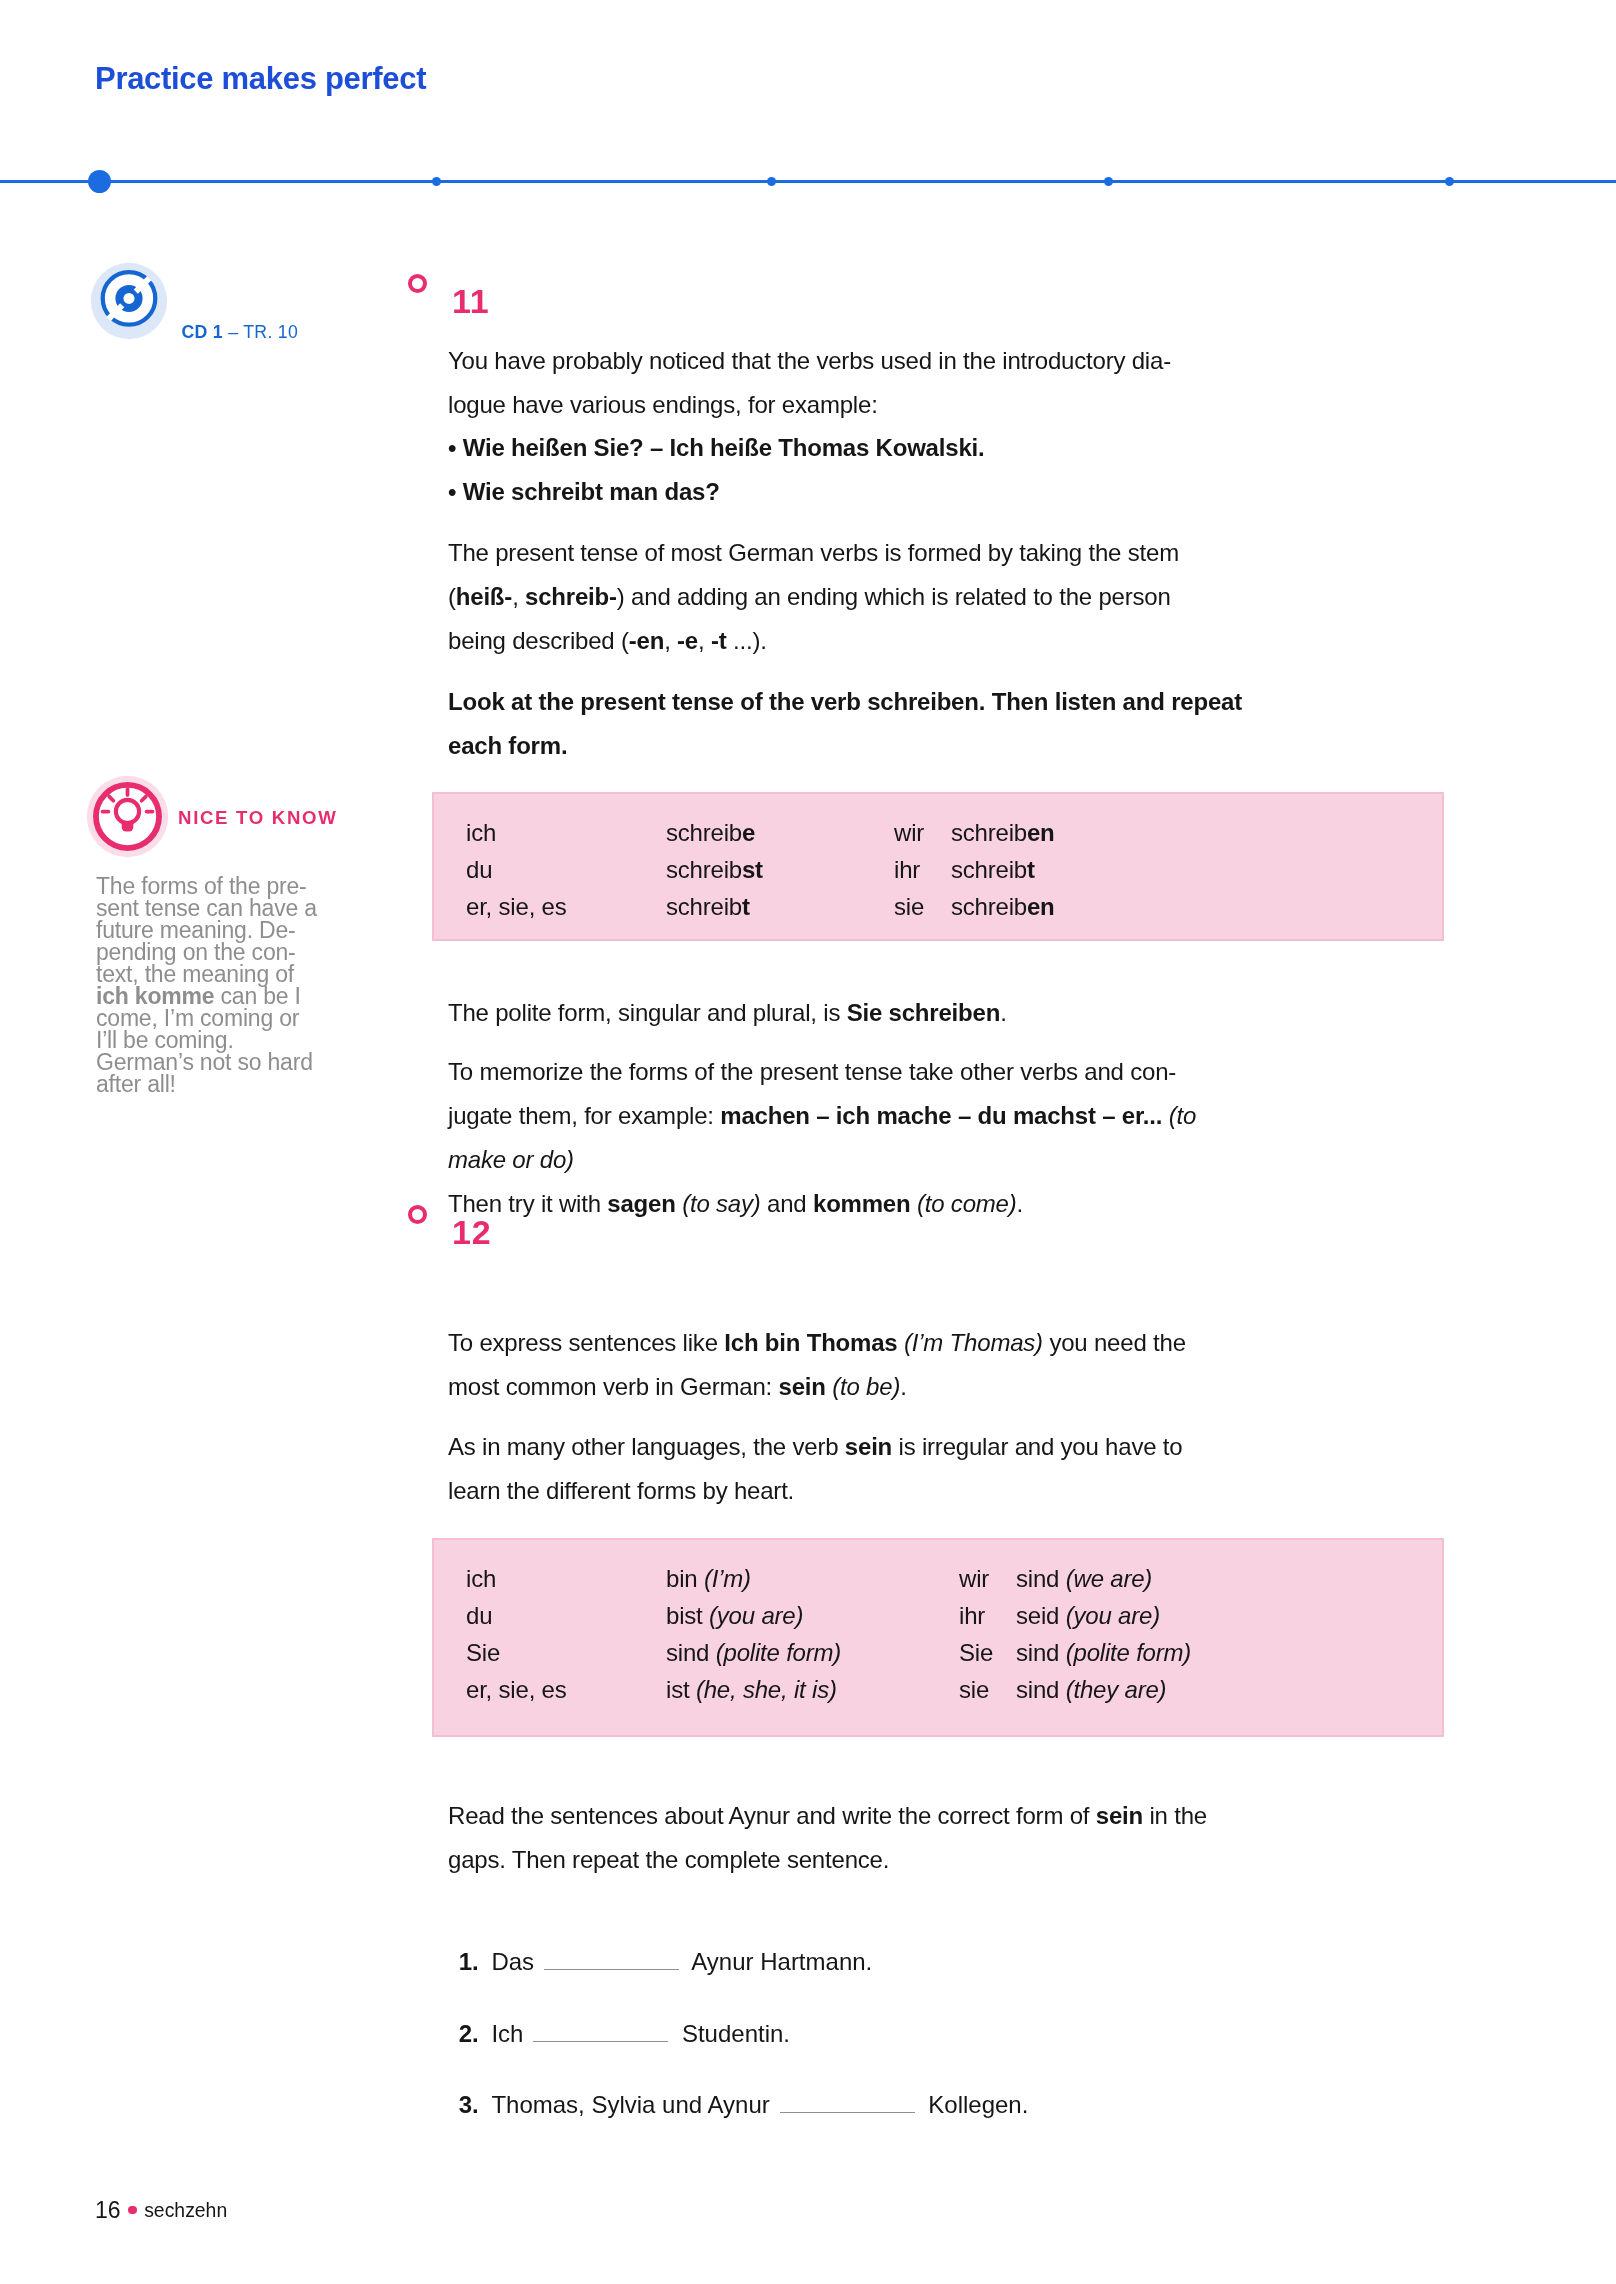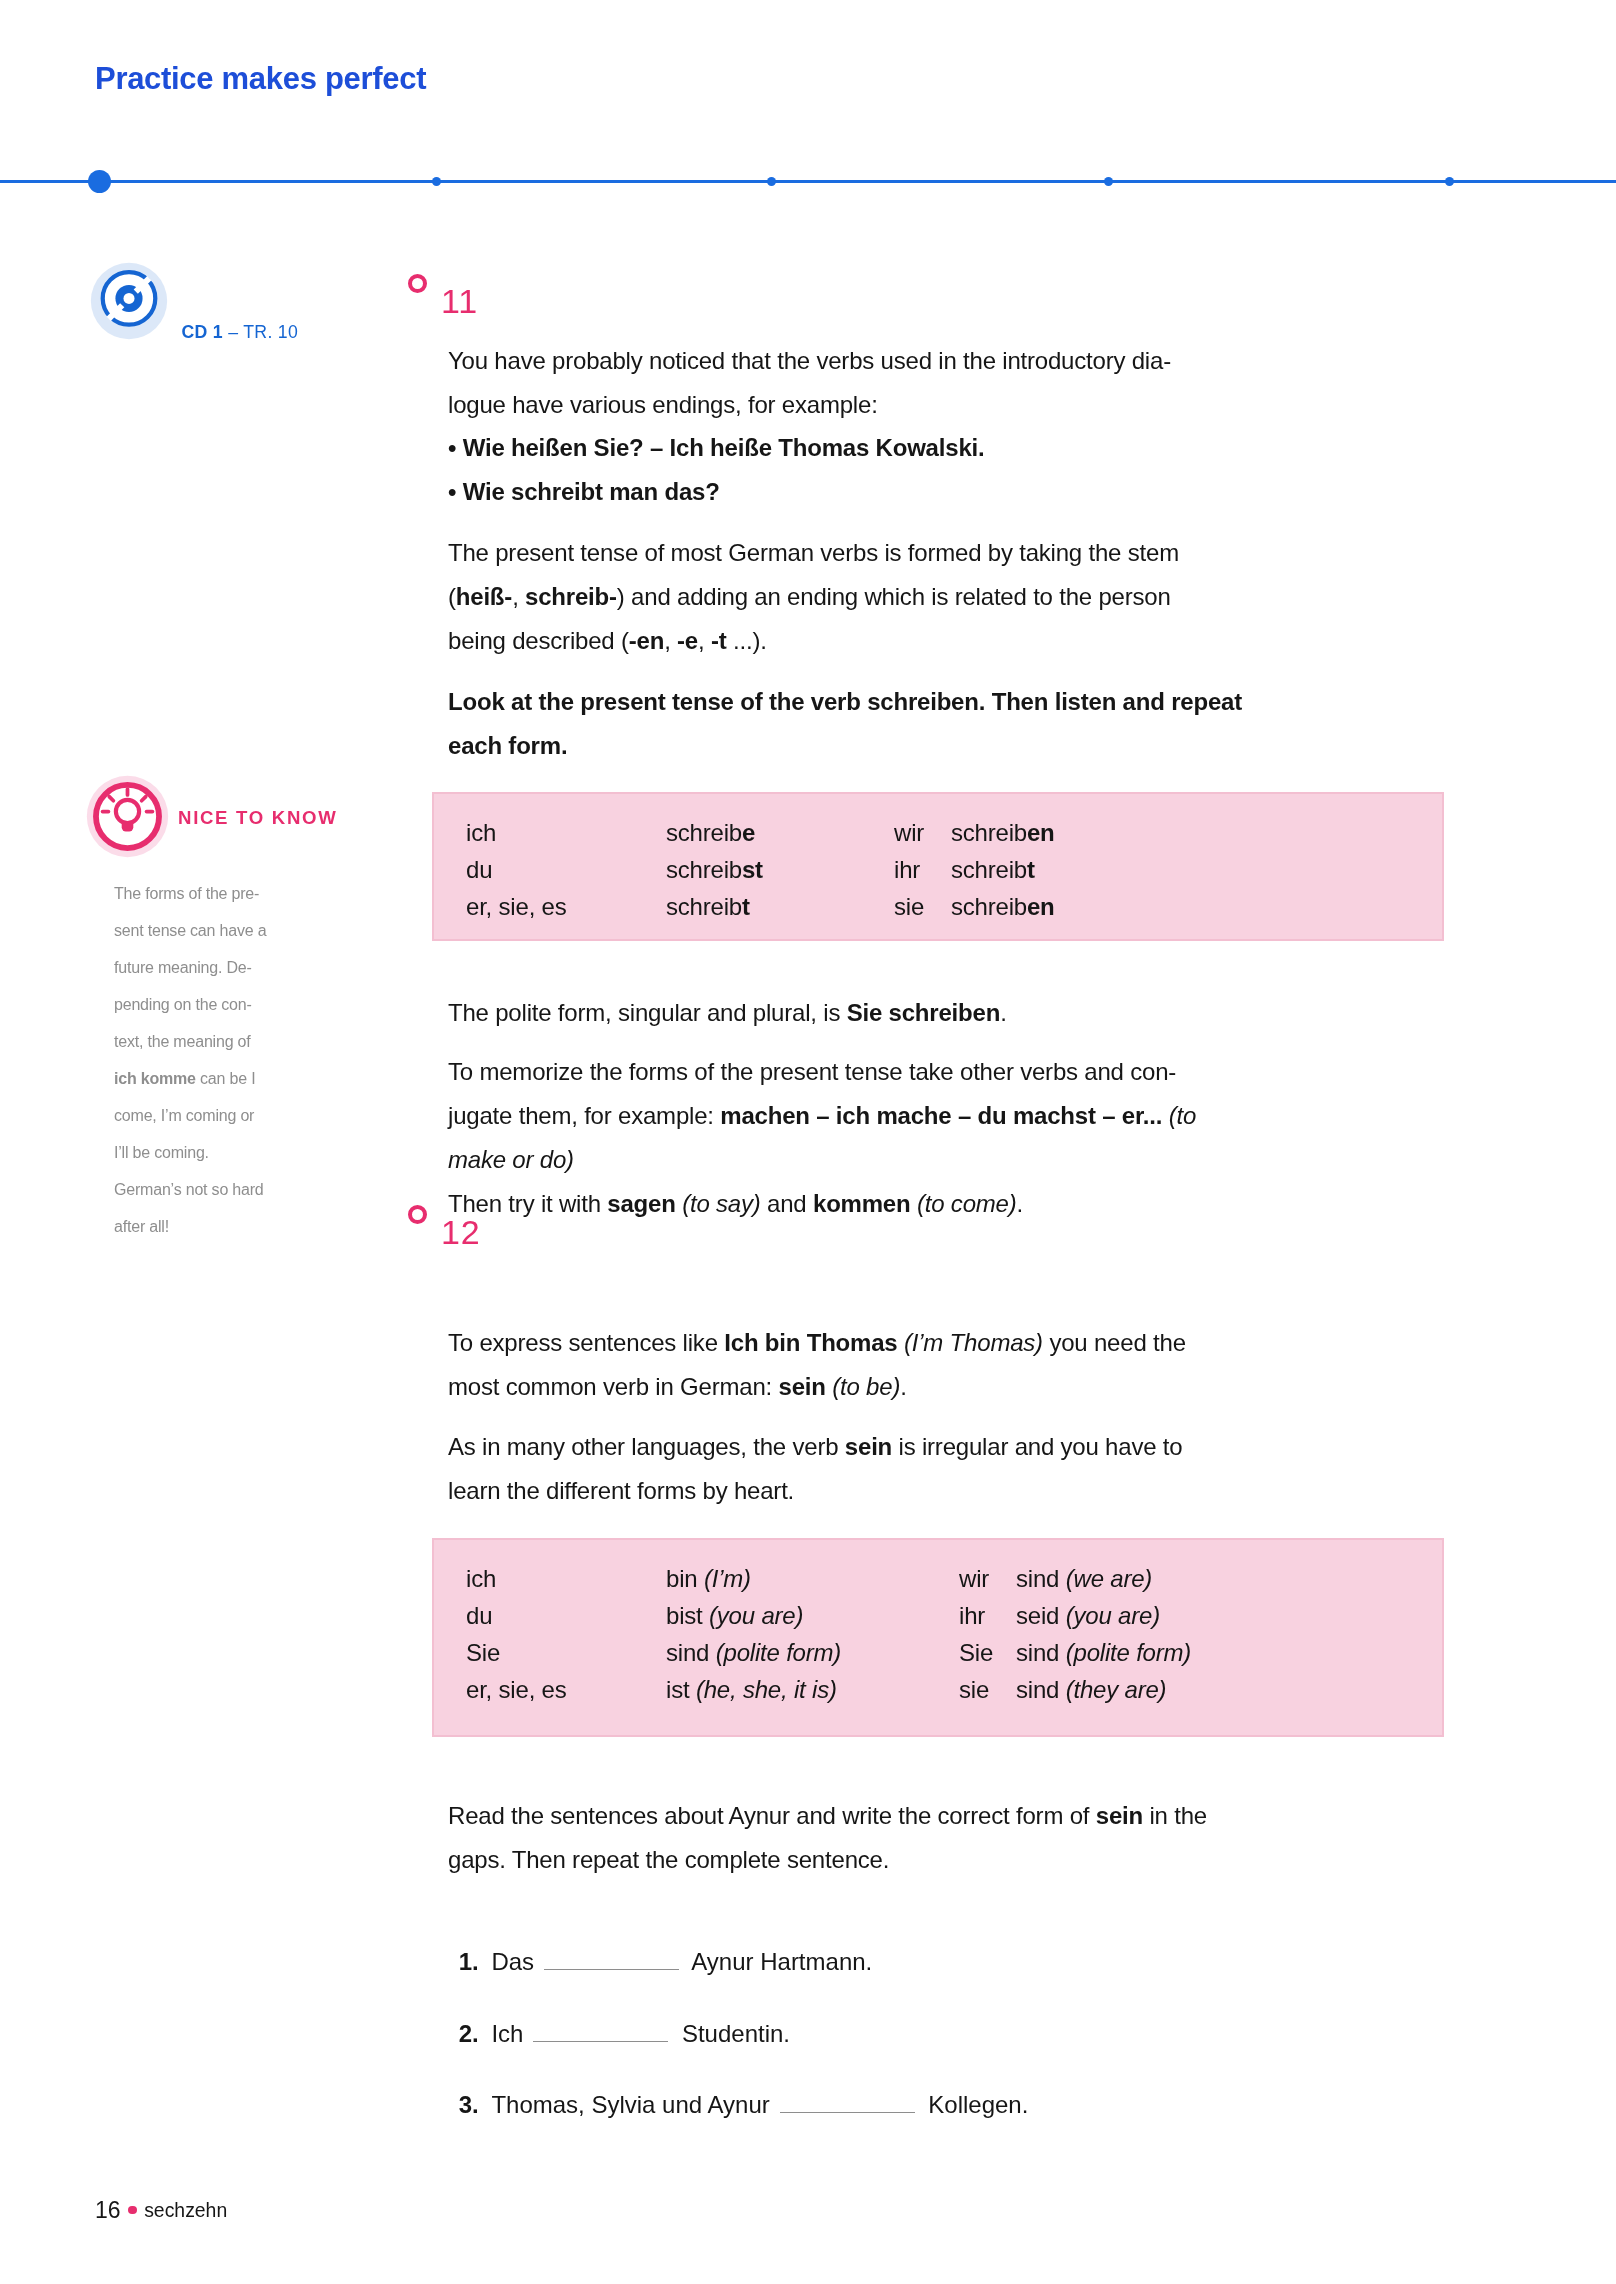--- a/index.html
+++ b/index.html
@@ -15,34 +15,34 @@
 
   .divider{position:absolute;left:0;top:180px;width:1616px;height:2.5px;background:#1a6ce0}
   .dot{position:absolute;border-radius:50%;background:#1a6ce0;width:9.3px;height:9.3px;top:-3.4px}
   .dot.big{width:23px;height:23px;top:-10px}
 
   .audio{position:absolute;left:90px;top:262px;display:flex;align-items:flex-end;gap:13.5px}
   .cd-label{color:#1565d2;font-size:17.7px;letter-spacing:0.3px;white-space:pre}
 
   .sec-marker{position:absolute;left:408px;display:flex;align-items:flex-start}
   .ring{width:11px;height:11px;border:4.2px solid #e72d6e;border-radius:50%;display:inline-block}
-  .num{color:#e72d6e;font-weight:normal;font-size:34px;margin-left:14px;line-height:1;position:relative;top:10px;letter-spacing:0.8px}
+  .num{color:#e72d6e;font-weight:bold;font-size:34px;margin-left:25px;line-height:1;position:relative;top:10px;letter-spacing:0.8px}
 
   .body{position:absolute;left:432px;width:1030px;margin:16px;font-size:24px;line-height:44px;white-space:pre-line;letter-spacing:-0.2px}
 
   .ptable{position:absolute;left:432px;width:1012px;box-sizing:border-box;background:#f8d2e0;border:2.5px solid #f3bfd1;padding:20px 0 0 32px}
   .trow{display:grid;line-height:37px;font-size:24px;letter-spacing:-0.2px}
   .t1 .trow{grid-template-columns:200px 228px 57px 1fr}
   .t2 .trow{grid-template-columns:200px 293px 57px 1fr}
   .tcell{white-space:pre}
 
   .ntk{position:absolute;left:86px;top:775px;width:262px}
   .ntk-head{display:flex;align-items:center;gap:9px}
   .ntk-label{color:#e72d6e;font-weight:bold;font-size:18.6px;letter-spacing:1.7px;white-space:nowrap}
-  .ntk-body{margin-top:13.5px;margin-left:28px;color:#8e8e8e;font-size:16px;line-height:37px;white-space:pre-line;letter-spacing:-0.2px}
+  .ntk-body{margin-top:13.5px;margin-left:10px;color:#8e8e8e;font-size:23px;line-height:22px;white-space:pre-line;letter-spacing:-0.2px}
 
   .ex-item{position:absolute;left:432px;font-size:24px;line-height:44px;white-space:pre}
   .ex-num{font-weight:bold;margin-right:12.7px}
   .blank{display:inline-block;width:135px;height:3.4px;border-bottom:1.7px solid #8e8e8e;margin:0 6.8px 0 3.4px}
 
   .footer{position:absolute;left:95px;top:2197px;display:flex;align-items:center;gap:7.6px}
   .pg-num{font-weight:normal;font-size:23px;color:#161616}
   .pg-dot{width:8.4px;height:8.4px;border-radius:50%;background:#e72d6e;position:relative;top:-0.8px}
   .pg-word{font-size:19.4px;color:#161616}
 </style>

